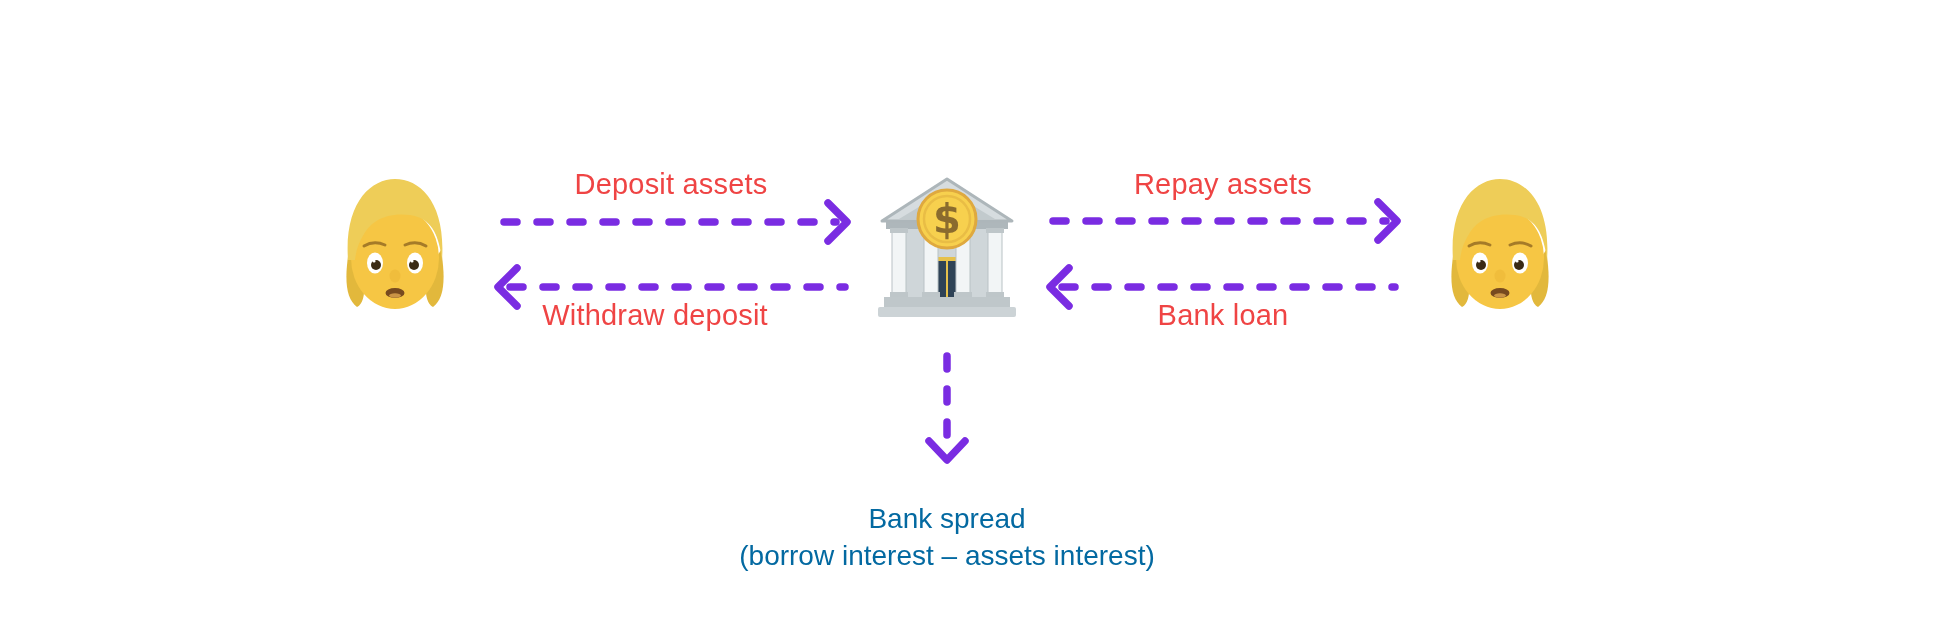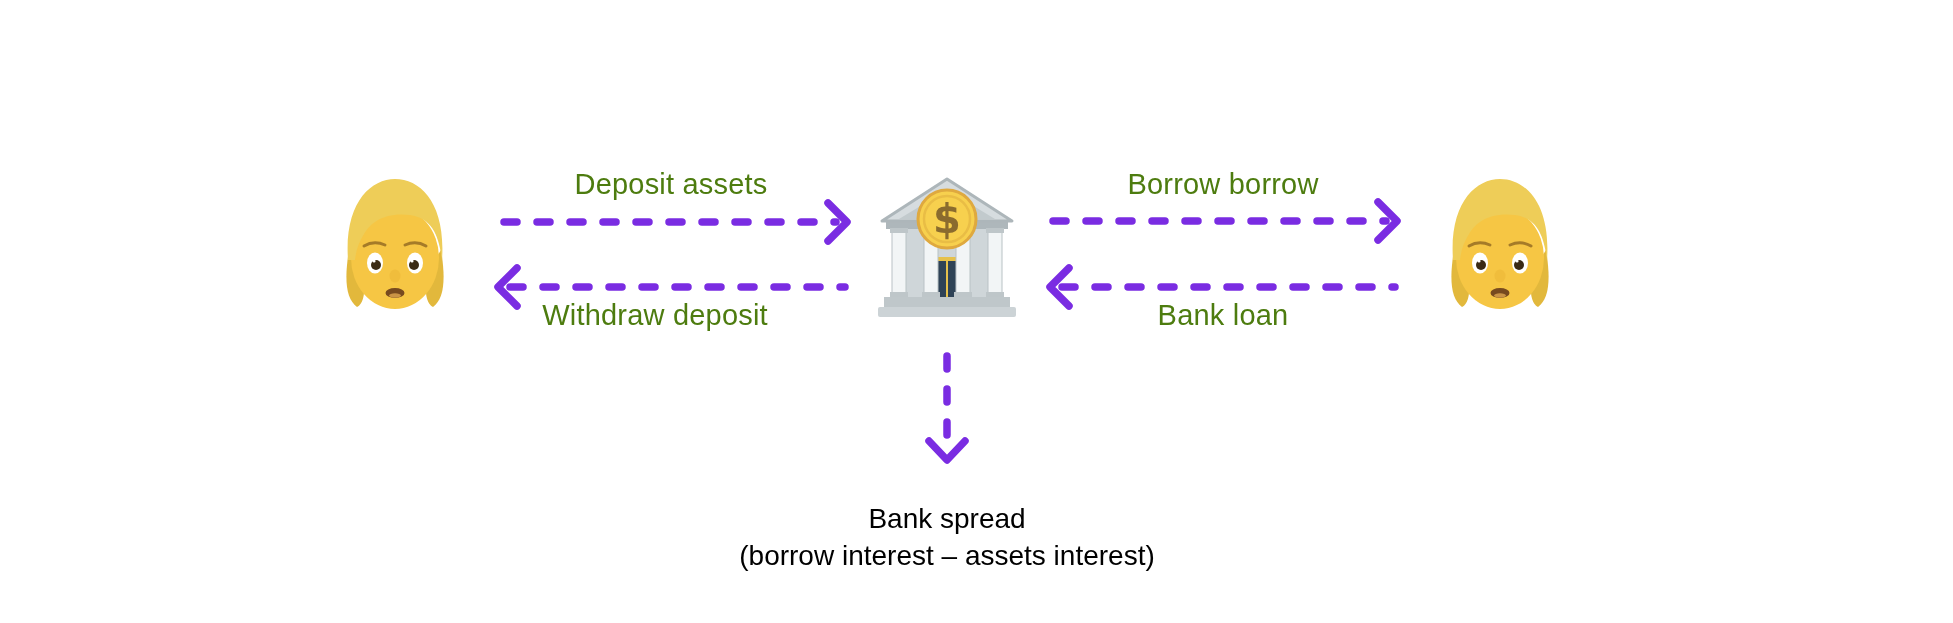--- a/index.html
+++ b/index.html
@@ -16,35 +16,35 @@
   .node { position: absolute; }
   .node-left-person  { left: 335px;  top: 172px; width: 120px; height: 150px; }
   .node-bank         { left: 872px;  top: 173px; width: 150px; height: 150px; }
   .node-right-person { left: 1440px; top: 172px; width: 120px; height: 150px; }
   .flow-label {
     position: absolute;
     transform: translateX(-50%);
     font-size: 29px;
     letter-spacing: 0.2px;
     white-space: nowrap;
-    color: #4d7c0f;
+    color: #ef4444;
   }
   .label-deposit  { left: 671px;  top: 168px; }
   .label-withdraw { left: 655px;  top: 299px; text-align: center; }
   .label-borrow   { left: 1223px; top: 168px; }
   .label-repay    { left: 1223px; top: 299px; }
   .spread-label {
     position: absolute;
     left: 947px; top: 500px;
     transform: translateX(-50%);
     text-align: center;
     font-size: 28px;
     line-height: 37px;
     white-space: nowrap;
-    color: #000000;
+    color: #0369a1;
   }
   .defs-holder { position: absolute; width: 0; height: 0; }
 </style>
 </head>
 <body>
 
 <svg class="defs-holder" aria-hidden="true">
   <defs>
     <g id="person-glyph">
       <path d="M14,78 C9,108 11,127 22,135 C30,131 30,116 29,102 Z" fill="#e2b83c"></path>
@@ -128,21 +128,21 @@
   </svg>
 
   <svg class="node node-right-person" viewBox="0 0 120 150" role="img" aria-label="borrower person">
     <use href="#person-glyph"></use>
   </svg>
 
   <div class="flow-label label-deposit">Deposit assets</div>
 
   <div class="flow-label label-withdraw">Withdraw deposit</div>
 
-  <div class="flow-label label-borrow">Borrow borrow</div>
+  <div class="flow-label label-borrow">Repay assets</div>
 
   <div class="flow-label label-repay">Bank loan</div>
 
   <div class="spread-label">
     <div>Bank spread</div>
     <div>(borrow interest – assets interest)</div>
   </div>
 
 </div>
 

